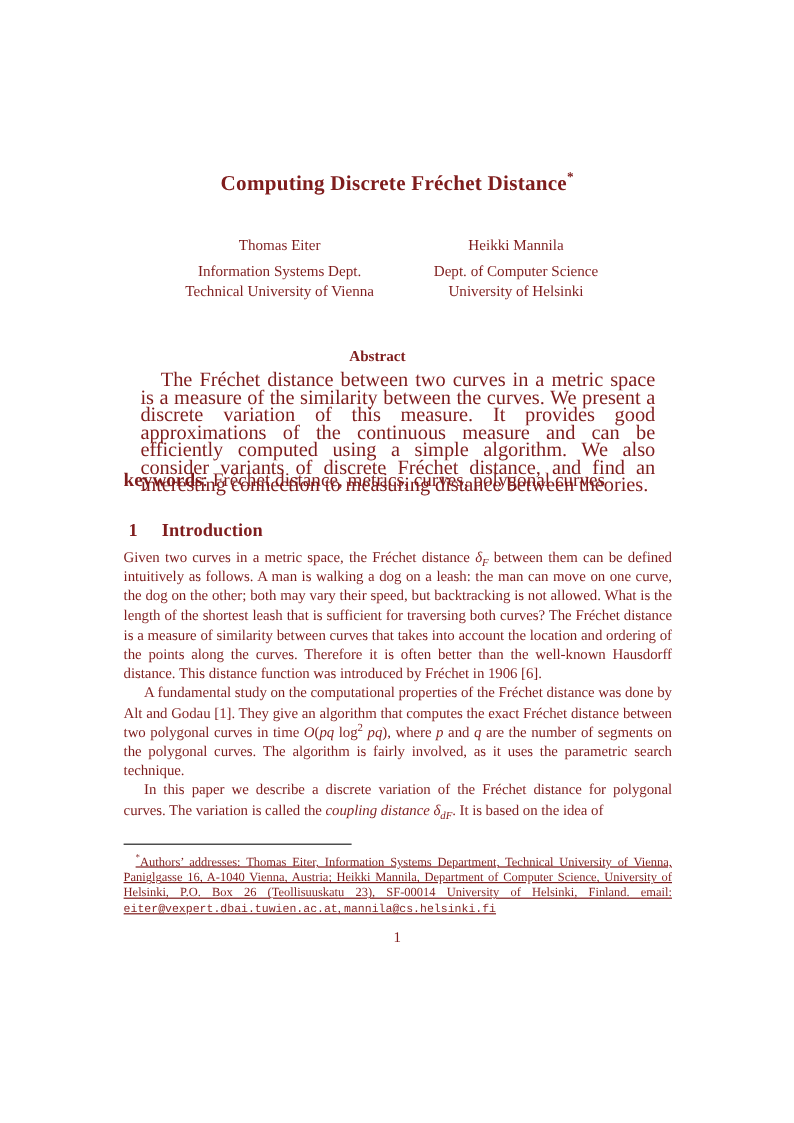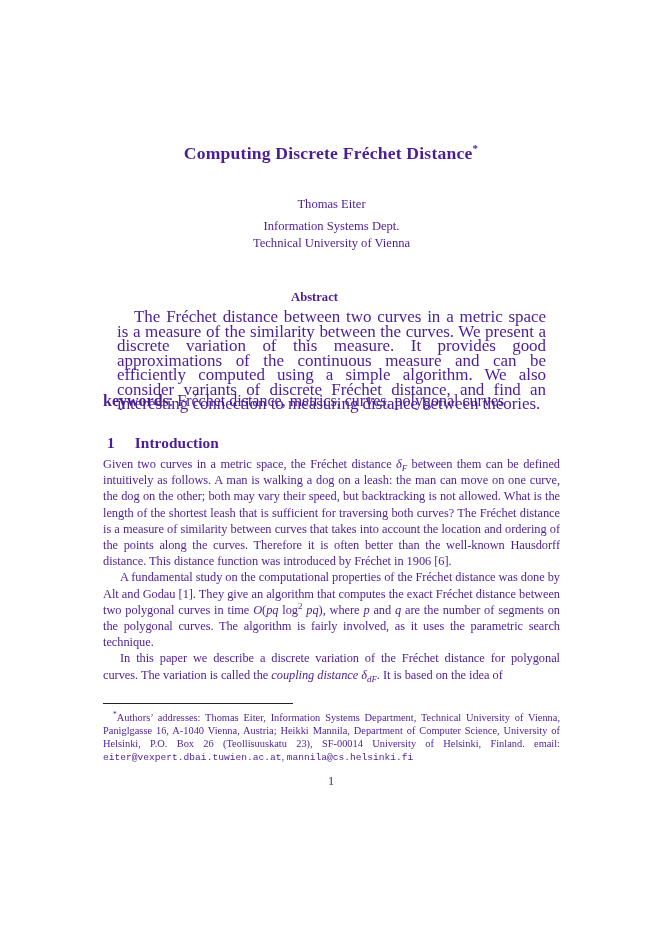--- a/index.html
+++ b/index.html
@@ -1,21 +1,21 @@
 <!DOCTYPE html>
 <html><head>
 <meta charset="utf-8">
 <style>
   html, body { margin: 0; padding: 0; background: #ffffff; }
   .page {
     position: relative;
     width: 662px;
     height: 936px;
     background: #ffffff;
-    color: #4c1d95;
+    color: #7f1d1d;
     font-family: "Liberation Serif", "DejaVu Serif", serif;
     overflow: hidden;
   }
   .title {
     position: absolute;
     top: 142px; left: 0; width: 662px;
     margin: 0;
     text-align: center;
     font-size: 17.6px;
     font-weight: bold;
@@ -86,20 +86,21 @@
     width: 190px; height: 0;
     border-top: 1px solid #222222;
     margin-bottom: 4px;
   }
   .footnote-text {
     margin: 0;
     font-size: 10.4px;
     line-height: 13px;
     text-align: justify;
     text-indent: 10px;
+    text-decoration: underline;
   }
   .footnote-text sup { font-size: 7.5px; }
   .tt { font-family: "Liberation Mono", "DejaVu Sans Mono", monospace; font-size: 9.6px; }
   .pageno {
     position: absolute;
     top: 774px; left: 0; width: 662px;
     text-align: center;
     font-size: 12.4px;
   }
 </style>
@@ -108,20 +109,25 @@
 
 <div class="page">
 
   <h1 class="title"><span>Computing Discrete Fréchet Distance</span><sup>*</sup></h1>
 
   <div class="authors">
     <div class="author">
       <div class="author-name">Thomas Eiter</div>
       <div class="author-line">Information Systems Dept.</div>
       <div class="author-line">Technical University of Vienna</div>
+    </div>
+    <div class="author">
+      <div class="author-name">Heikki Mannila</div>
+      <div class="author-line">Dept. of Computer Science</div>
+      <div class="author-line">University of Helsinki</div>
     </div>
   </div>
 
   <div class="abstract-heading">Abstract</div>
   <p class="abstract-body">The Fréchet distance between two curves in a metric space is a measure of the similarity between the curves. We present a discrete variation of this measure. It provides good approximations of the continuous measure and can be efficiently computed using a simple algorithm. We also consider variants of discrete Fréchet distance, and find an interesting connection to measuring distance between theories.</p>
 
   <p class="keywords"><b>keywords</b><span>: Fréchet distance, metrics, curves, polygonal curves</span></p>
 
   <h2 class="section-heading"><span class="sec-num">1</span><span>Introduction</span></h2>
 

